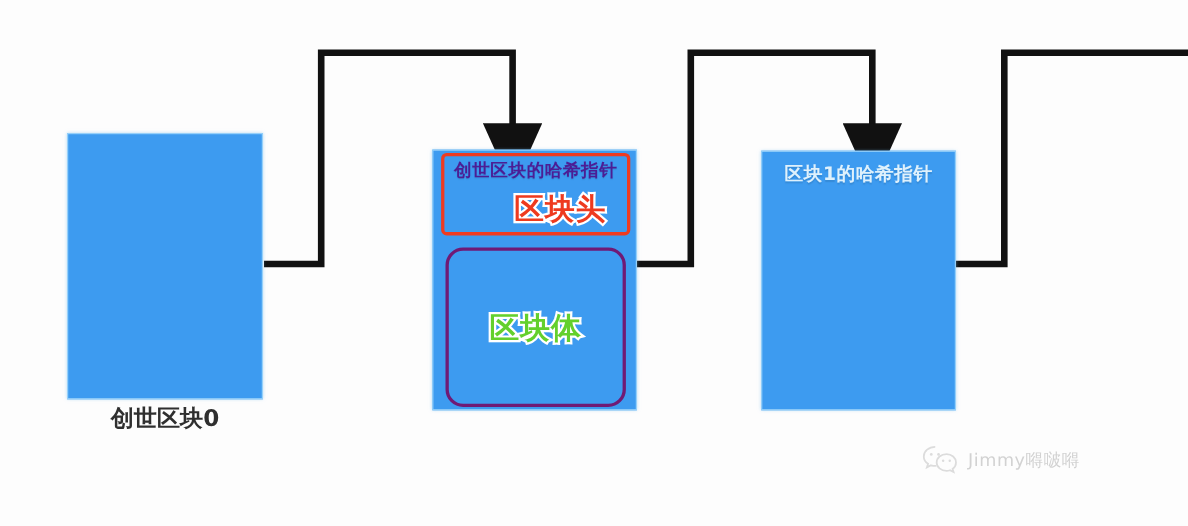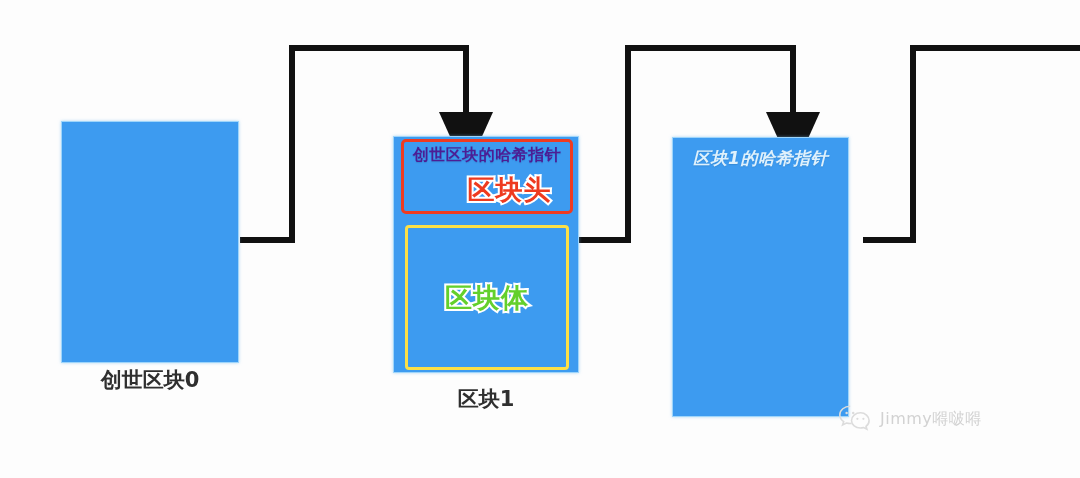--- a/index.html
+++ b/index.html
@@ -33,21 +33,21 @@
   .block {
     position: absolute;
     background: #3d9bf0;
     box-sizing: border-box;
     border: 1px solid #9ed5fb;
     box-shadow: 0 0 3px rgba(120,190,235,0.55);
   }
 
   #block0 { left: 61px;  top: 121px; width: 178px; height: 242px; }
   #block1 { left: 393px; top: 136px; width: 186px; height: 237px; }
-  #block2 { left: 672px; top: 137px; width: 177px; height: 280px; font-style: italic; }
+  #block2 { left: 692px; top: 137px; width: 177px; height: 236px; }
 
   
   .ptr-label {
     position: absolute;
     left: 0;
     right: 0;
     top: 9px;
     text-align: center;
     font-size: 17px;
     font-weight: 700;
@@ -89,22 +89,22 @@
   }
 
   
   #body-box {
     position: absolute;
     left: 11px;
     top: 88px;
     width: 164px;
     height: 145px;
     box-sizing: border-box;
-    border: 3px solid #fde047;
-    border-radius: 4px;
+    border: 3px solid #701a75;
+    border-radius: 16px;
   }
   .body-title {
     position: absolute;
     left: 0; right: 0;
     top: 52px;
     text-align: center;
     font-size: 27px;
     font-weight: 700;
     color: #63d02c;
     letter-spacing: 1px;
@@ -168,21 +168,20 @@
 
   <div class="block" id="block1">
     <div id="header-box">
       <div class="ptr-label">创世区块的哈希指针</div>
       <div class="header-title">区块头</div>
     </div>
     <div id="body-box">
       <div class="body-title">区块体</div>
     </div>
   </div>
-  <div class="caption" id="cap1">区块1</div>
 
   <div class="block" id="block2">
     <div class="ptr-label">区块1的哈希指针</div>
   </div>
 
   <div id="watermark">
     <span>
       <svg class="wechat-icon" width="34" height="30" viewBox="0 0 34 30">
         <g fill="none" stroke="#dcdcdc" stroke-width="1.6">
           <path d="M12.2 2.2C6.4 2.2 1.8 6.1 1.8 10.9c0 2.7 1.5 5.1 3.9 6.7l-1.1 3.3 3.8-1.9c1.2.3 2.5.5 3.8.5.4 0 .8 0 1.2-.1"></path>

